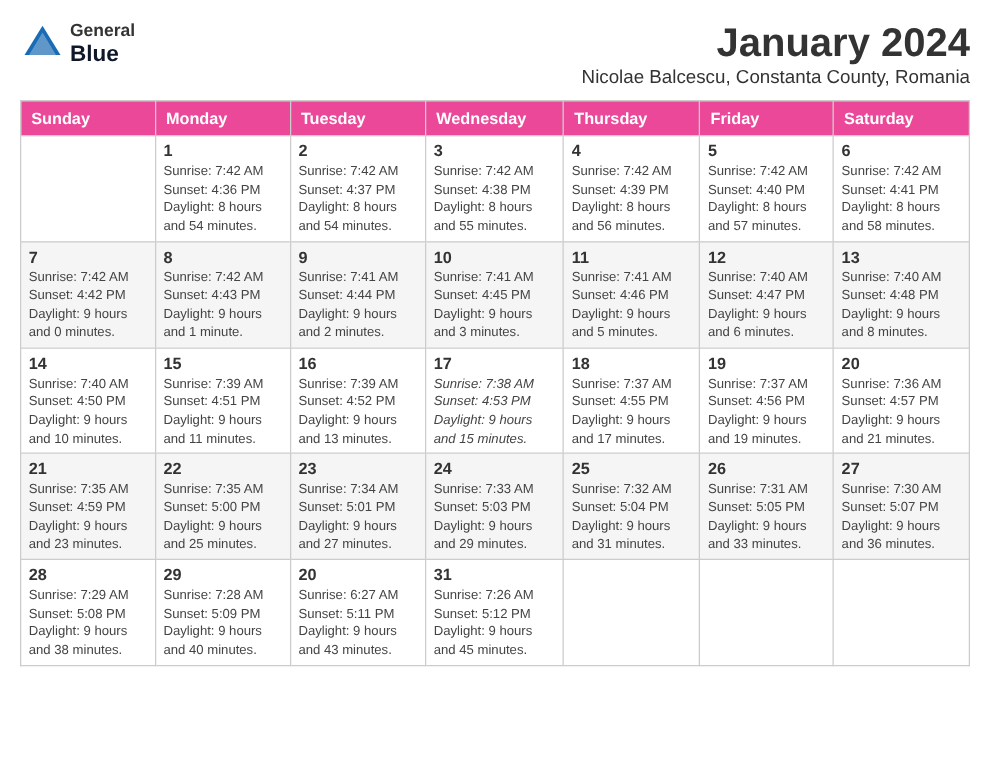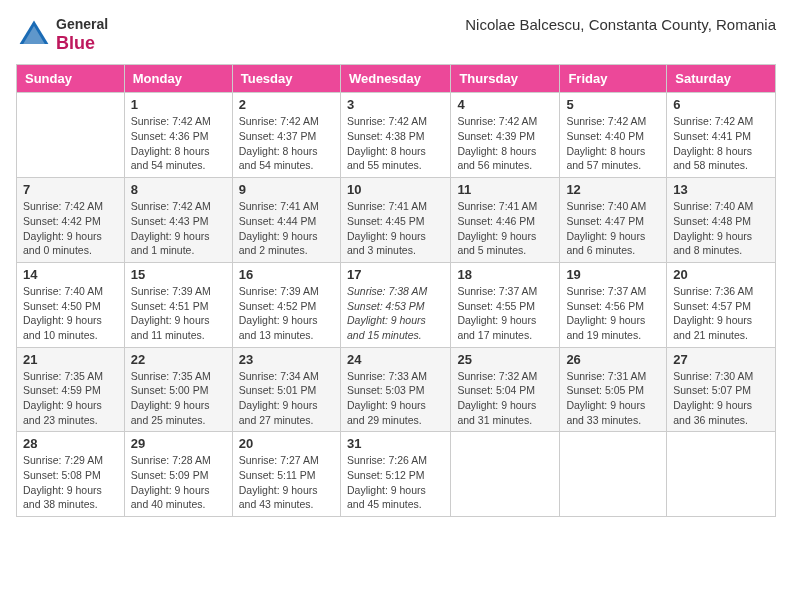--- a/index.html
+++ b/index.html
@@ -26,21 +26,21 @@
       line-height: 1.2;
     }
     .logo-general {
       font-size: 14px;
       font-weight: bold;
       color: #333;
     }
     .logo-blue {
       font-size: 18px;
       font-weight: bold;
-      color: #be185d;
+      color: #0f172a;
     }
     .logo-icon {
       width: 36px;
       height: 36px;
       margin-right: 4px;
     }
     .title-block {
       text-align: right;
     }
     .month-title {
@@ -104,20 +104,21 @@
     <svg class="logo-icon" viewBox="0 0 40 40">
       <polygon points="20,4 36,30 4,30" fill="#1a6bb5"></polygon>
       <polygon points="20,10 32,30 8,30" fill="#fff" opacity="0.3"></polygon>
     </svg>
     <div class="logo-text">
       <span class="logo-general">General</span>
       <span class="logo-blue">Blue</span>
     </div>
   </div>
   <div class="title-block">
+    <div class="month-title">January 2024</div>
     <div class="location-title">Nicolae Balcescu, Constanta County, Romania</div>
   </div>
 </div>
 
 <table class="calendar">
   <thead>
     <tr>
       <th>Sunday</th>
       <th>Monday</th>
       <th>Tuesday</th>
@@ -307,21 +308,21 @@
 Daylight: 9 hours and 38 minutes.</div>
         </td>
         <td>
           <div class="day-number">29</div>
           <div class="day-info" style="white-space: pre-line;">Sunrise: 7:28 AM
 Sunset: 5:09 PM
 Daylight: 9 hours and 40 minutes.</div>
         </td>
         <td>
           <div class="day-number">20</div>
-          <div class="day-info" style="white-space: pre-line;">Sunrise: 7:27 AM
+          <div class="day-info" style="white-space: pre-line;">Sunrise: 6:27 AM
 Sunset: 5:11 PM
 Daylight: 9 hours and 43 minutes.</div>
         </td>
         <td>
           <div class="day-number">31</div>
           <div class="day-info" style="white-space: pre-line;">Sunrise: 7:26 AM
 Sunset: 5:12 PM
 Daylight: 9 hours and 45 minutes.</div>
         </td>
         <td class="empty-cell"></td>

